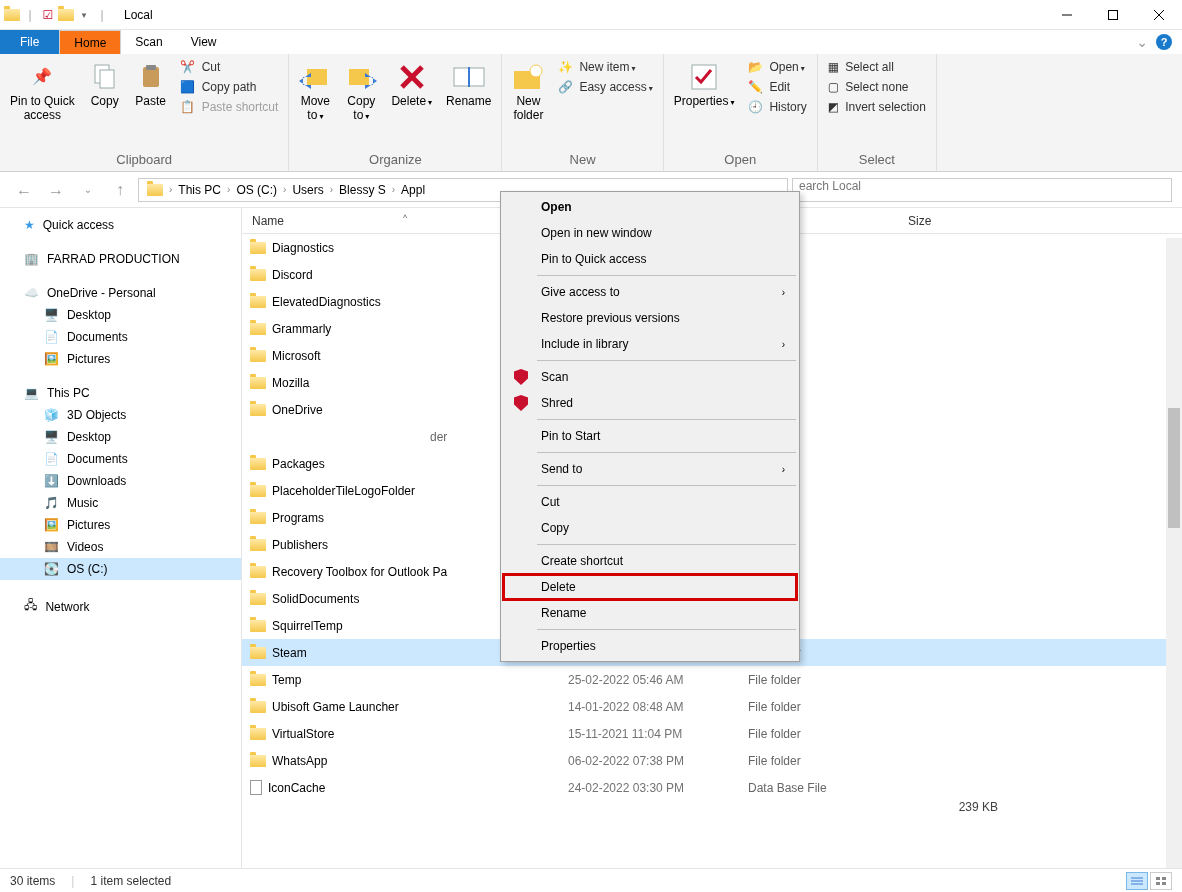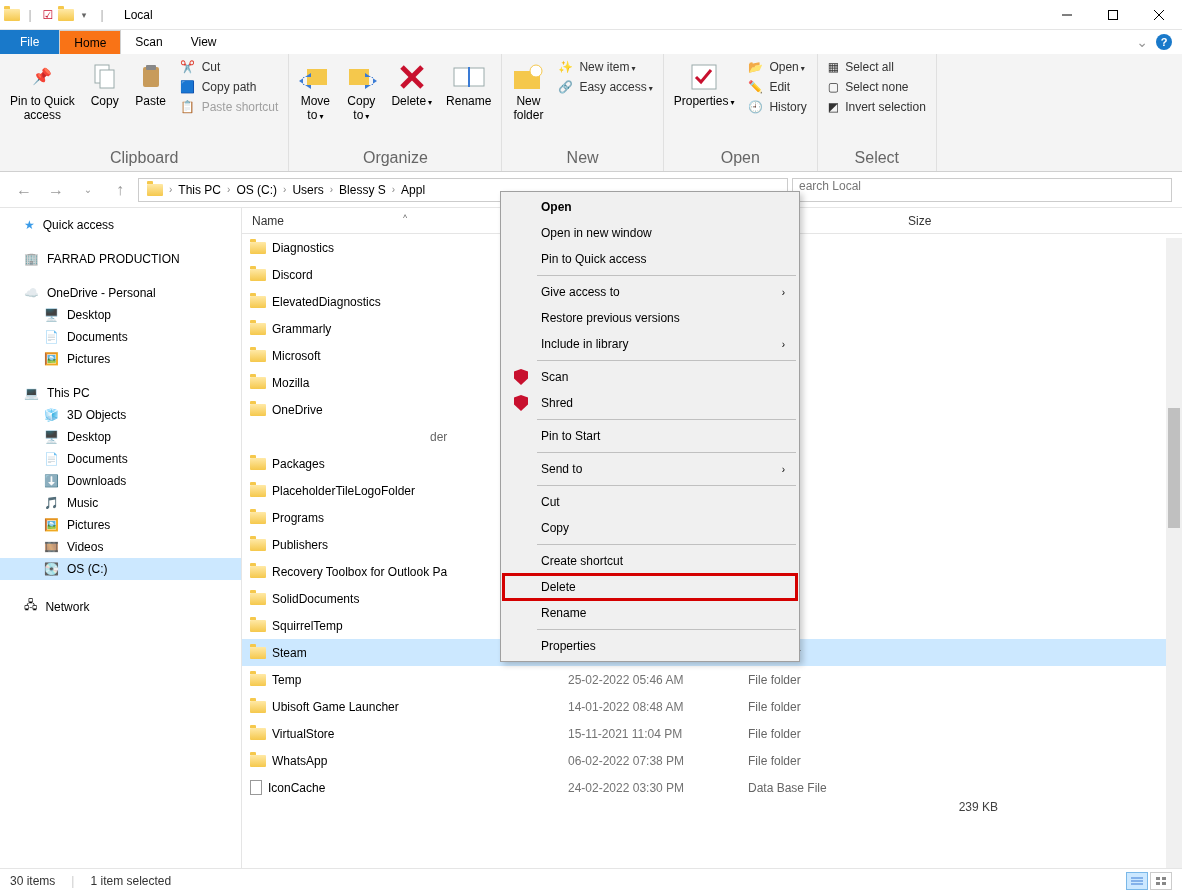--- a/index.html
+++ b/index.html
@@ -18,21 +18,21 @@
 .menu-tab { padding: 0 14px; display: flex; align-items: center; font-size: 12px; color: #000; }
 .menu-tab.file { background: #1979ca; color: #fff; padding: 0 20px; }
 .menu-tab.active { background: #f97316; border: 1px solid #d0d0d0; border-bottom: none; }
 .menubar-right { margin-left: auto; display: flex; align-items: center; gap: 8px; padding-right: 10px; }
 .help-icon { width: 16px; height: 16px; border-radius: 50%; background: #1979ca; color: #fff; display: flex; align-items: center; justify-content: center; font-size: 11px; font-weight: bold; }
 
 
 .ribbon { height: 118px; background: #f4f4f4; display: flex; border-bottom: 1px solid #d0d0d0; }
 .ribbon-group { display: flex; flex-direction: column; border-right: 1px solid #e0e0e0; padding: 2px 4px 0 4px; }
 .ribbon-group-content { flex: 1; display: flex; align-items: flex-start; gap: 2px; }
-.ribbon-group-label { text-align: center; font-size: 16px; color: #666; padding: 2px 0 4px 0; }
+.ribbon-group-label { text-align: center; font-size: 13px; color: #666; padding: 2px 0 4px 0; }
 .ribbon-big-btn { display: flex; flex-direction: column; align-items: center; justify-content: flex-start; padding: 4px 6px; text-align: center; font-size: 11px; line-height: 1.2; min-width: 44px; }
 .ribbon-big-btn .big-icon { height: 34px; display: flex; align-items: center; justify-content: center; }
 .ribbon-small-col { display: flex; flex-direction: column; gap: 2px; padding-top: 2px; }
 .ribbon-small-btn { display: flex; align-items: center; gap: 6px; padding: 2px 6px; font-size: 11px; color: #333; white-space: nowrap; }
 .ribbon-small-btn.disabled { color: #a0a0a0; }
 .dd-arrow::after { content: '▾'; font-size: 8px; margin-left: 2px; }
 
 
 .addrbar { height: 36px; display: flex; align-items: center; padding: 0 10px; gap: 4px; border-bottom: 1px solid #e5e5e5; }
 .nav-arrow { width: 28px; height: 28px; display: flex; align-items: center; justify-content: center; color: #999; font-size: 16px; }

